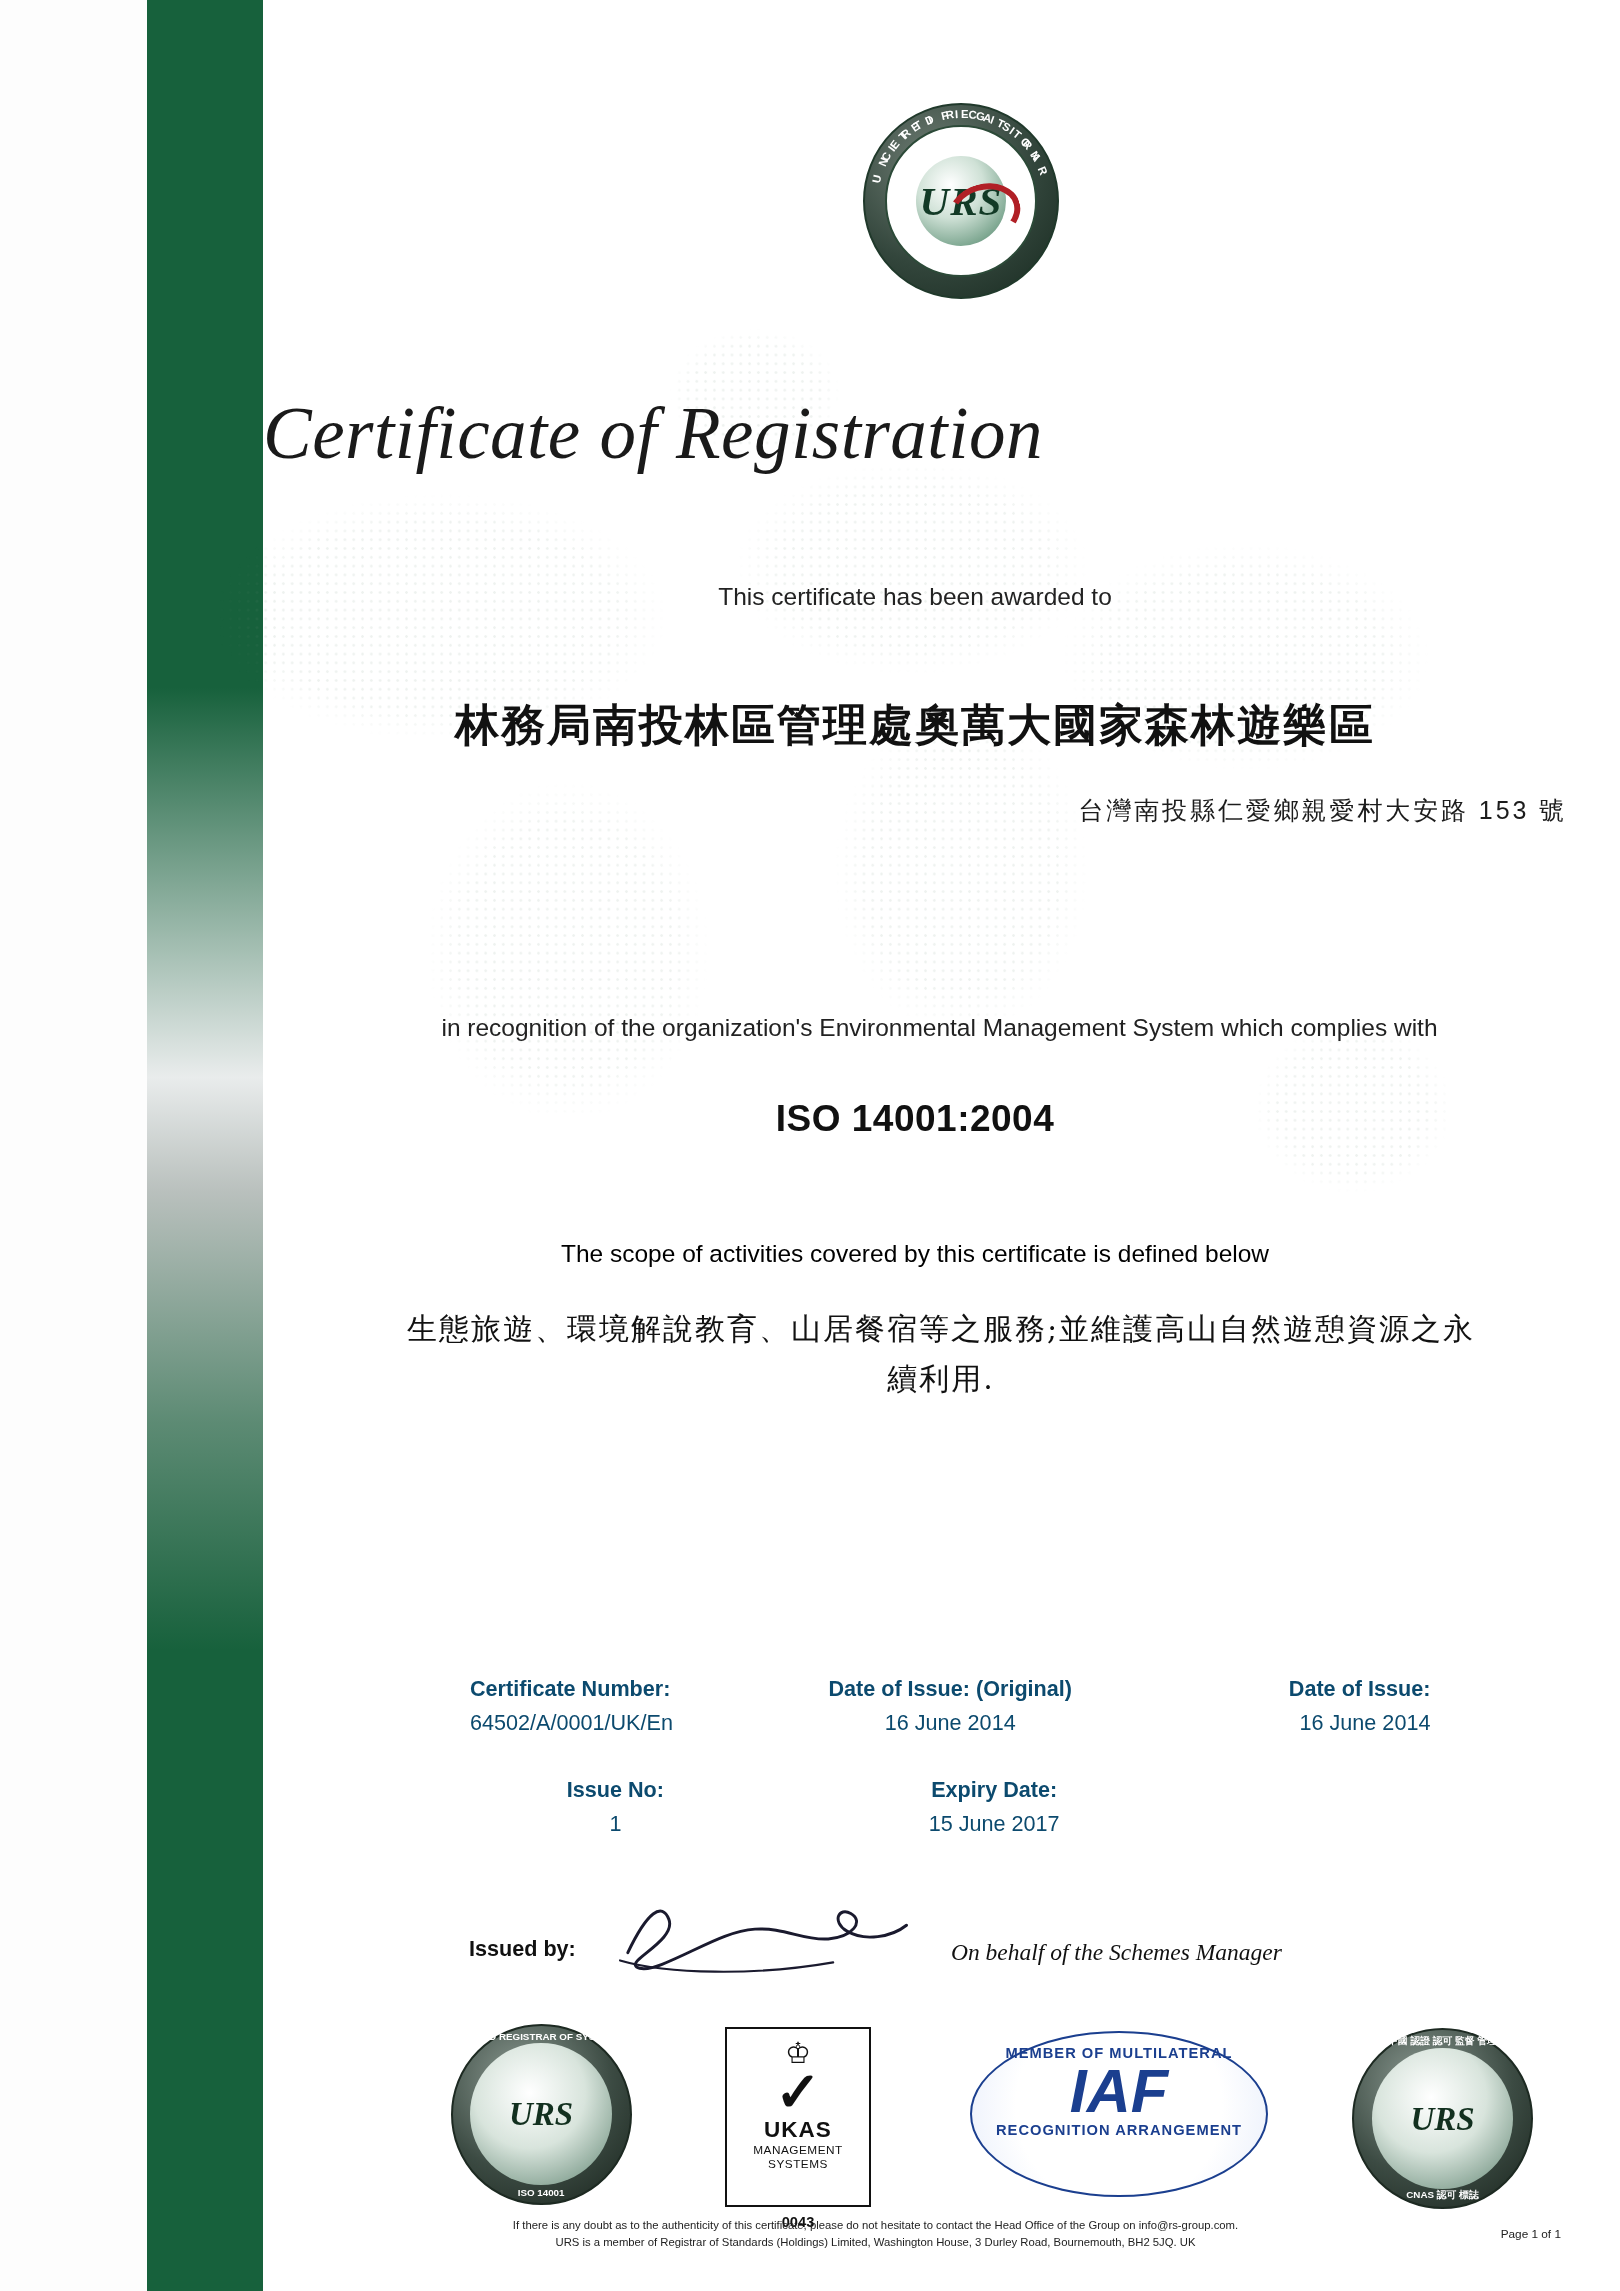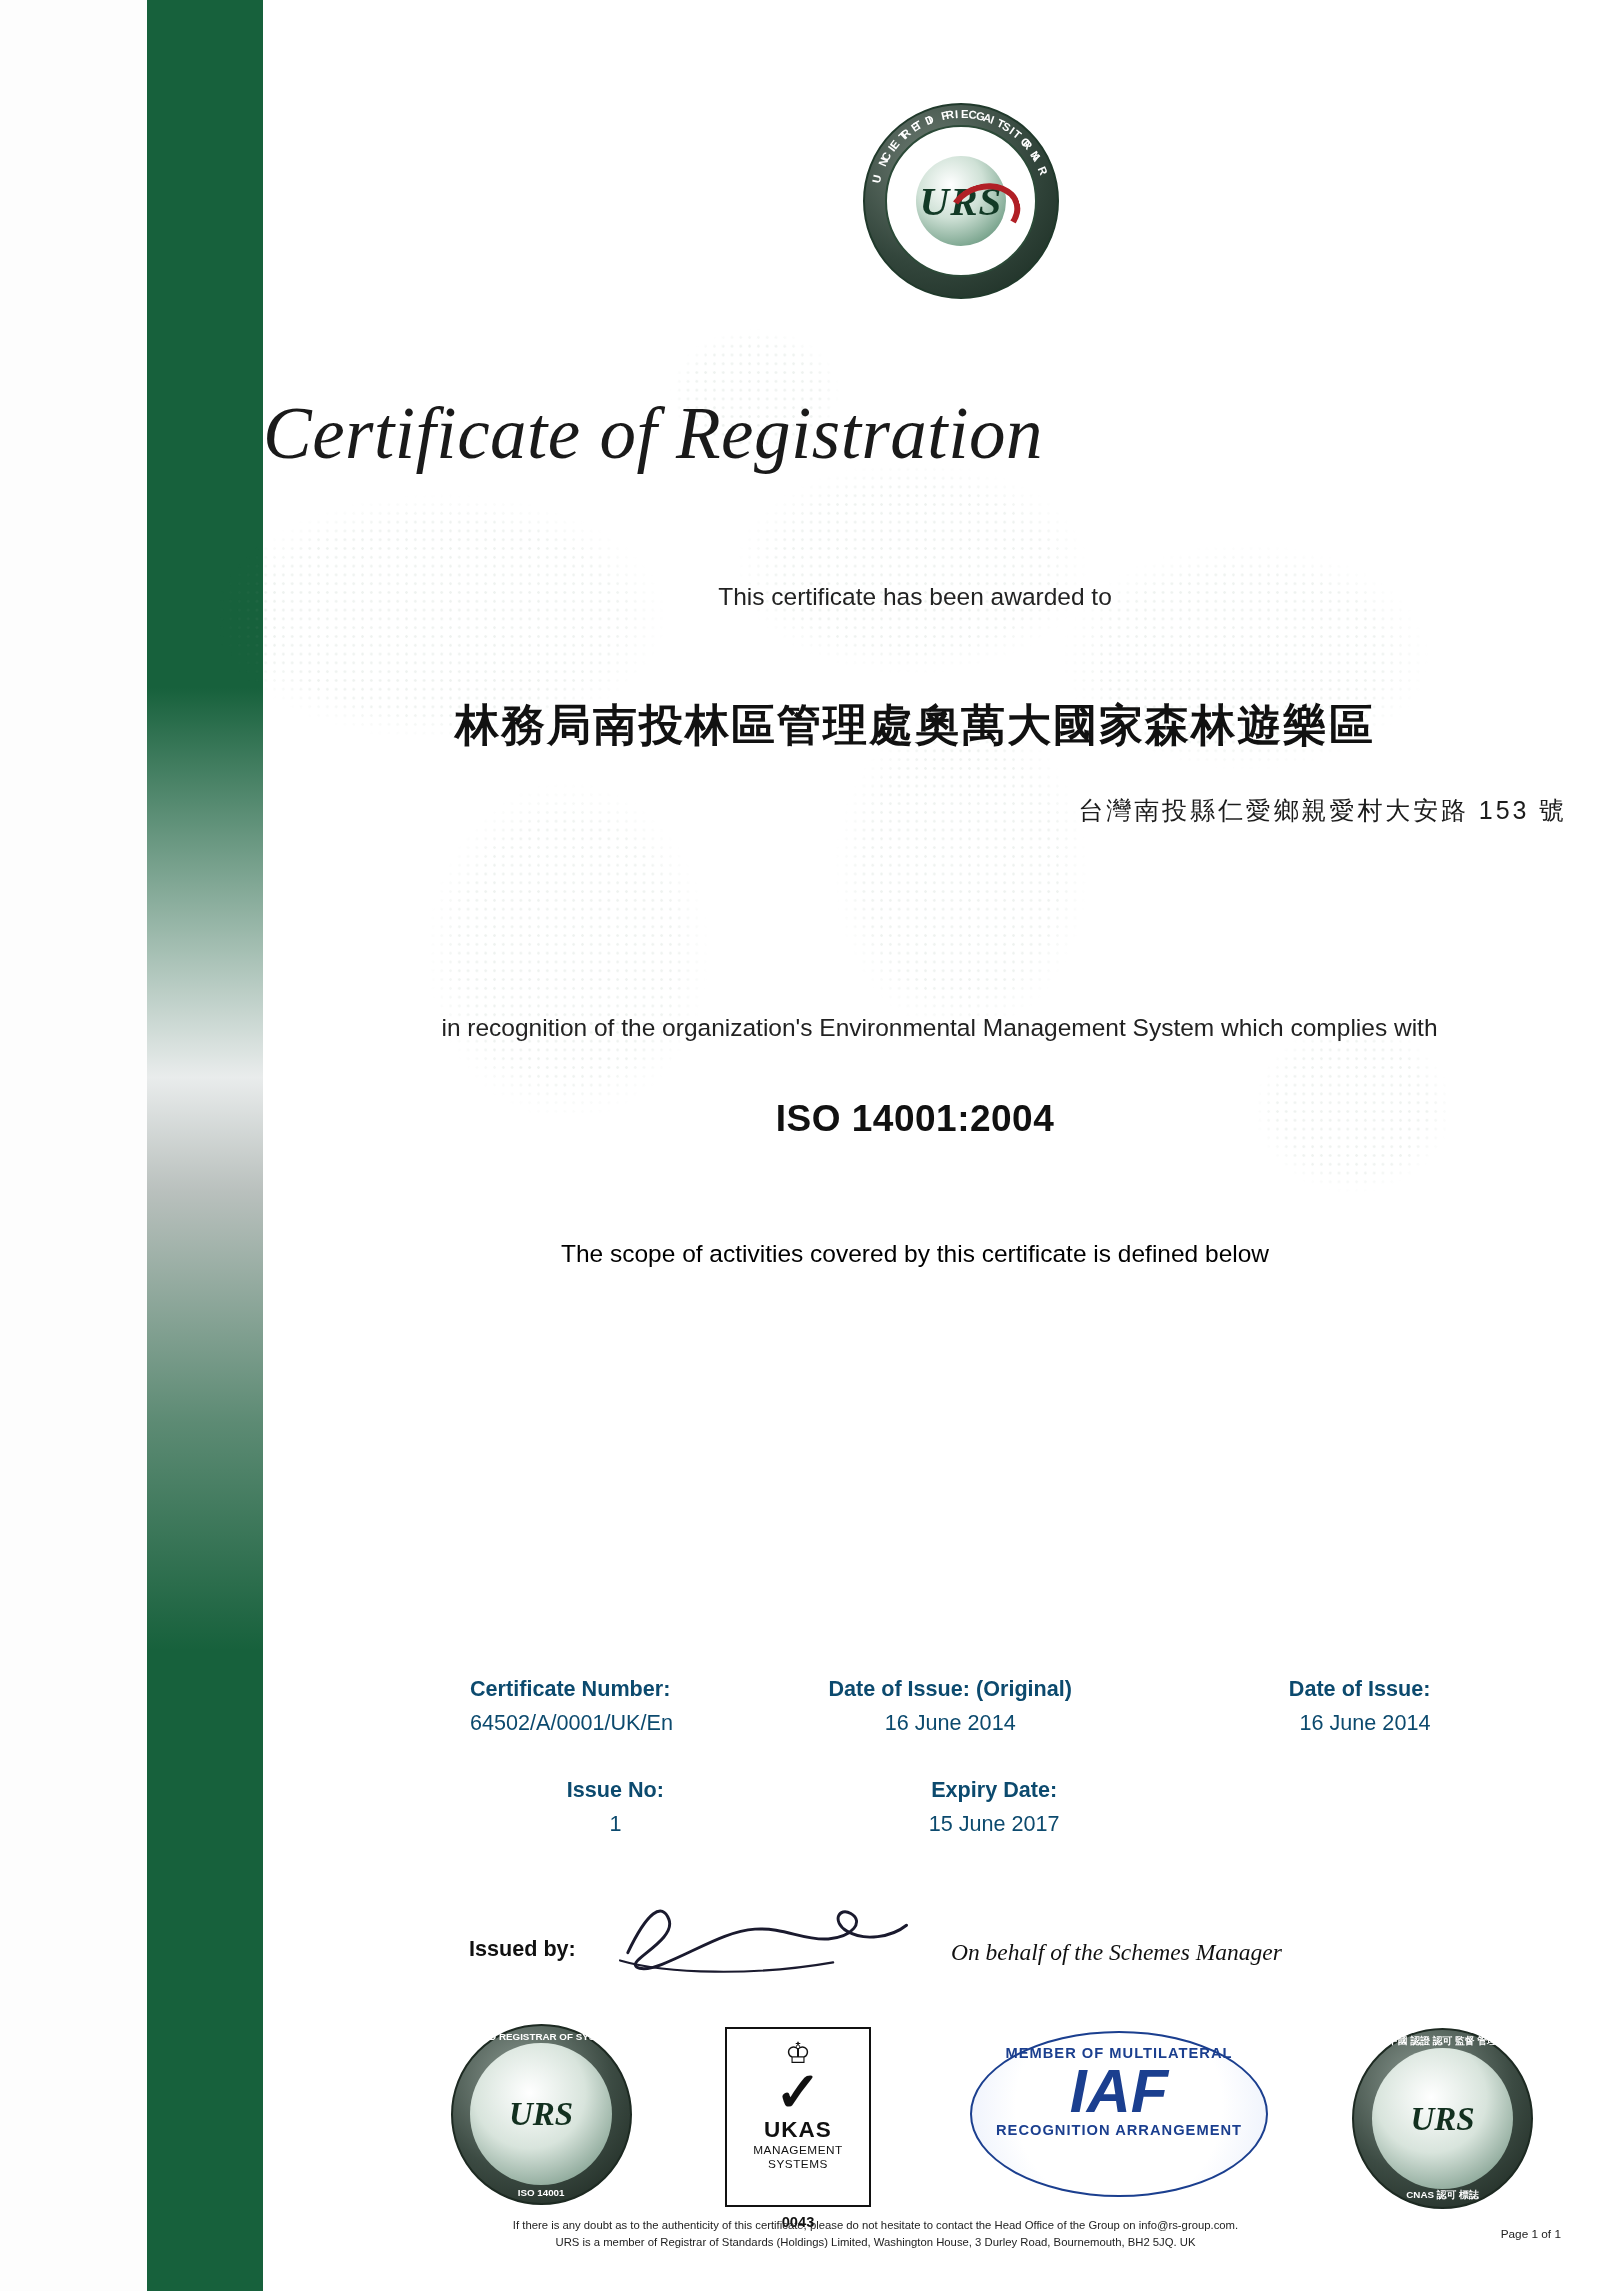--- a/index.html
+++ b/index.html
@@ -464,20 +464,21 @@
   <div class="org-name">林務局南投林區管理處奧萬大國家森林遊樂區</div>
 
   <div class="org-address">台灣南投縣仁愛鄉親愛村大安路 153 號</div>
 
   <div class="recognition-line">in recognition of the organization's Environmental Management System which complies with</div>
 
   <div class="standard">ISO 14001:2004</div>
 
   <div class="scope-intro">The scope of activities covered by this certificate is defined below</div>
 
+  <div class="scope-text">生態旅遊、環境解說教育、山居餐宿等之服務;並維護高山自然遊憩資源之永續利用.</div>
 
   <div class="details">
     <div class="row">
       <div class="c1 hdr">Certificate Number:</div>
       <div class="c2 hdr">Date of Issue: (Original)</div>
       <div class="c3 hdr">Date of Issue:</div>
     </div>
     <div class="row">
       <div class="c1">64502/A/0001/UK/En</div>
       <div class="c2">16 June 2014</div>

